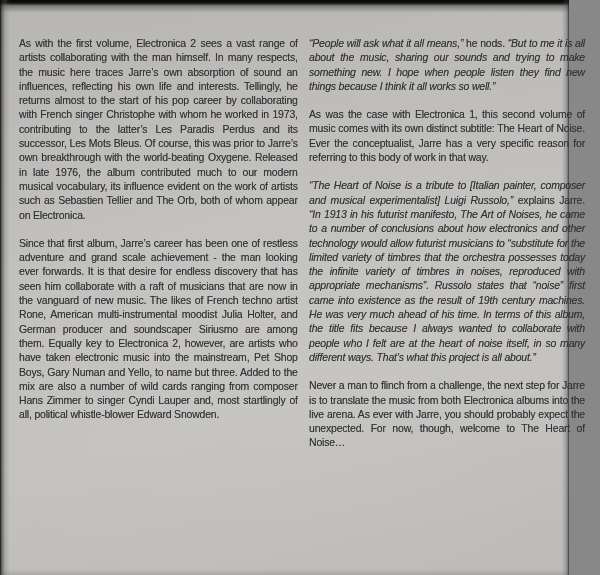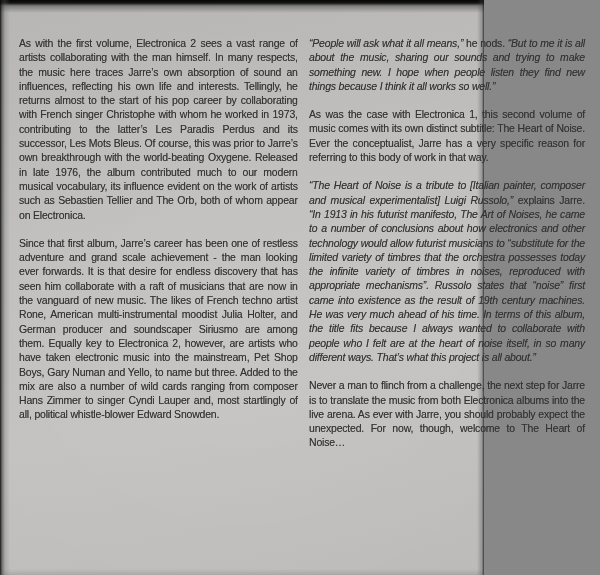--- a/index.html
+++ b/index.html
@@ -7,21 +7,21 @@
     --ink: #343434;
   }
   * { margin: 0; padding: 0; box-sizing: border-box; }
   html, body { width: 600px; height: 575px; overflow: hidden; }
   body {
     font-family: "Liberation Sans", "DejaVu Sans", sans-serif;
     background: #888;
   }
   .booklet-page {
     position: relative;
-    width: 484px;
+    width: 569px;
     height: 575px;
     background:
       radial-gradient(120% 90% at 50% 55%, rgba(255,255,255,0.07) 0%, rgba(255,255,255,0) 60%),
       linear-gradient(168deg, #b7b6b4 0%, #c0bfbd 38%, #c3c2c0 68%, #bcbbb9 100%);
     background-color: var(--paper);
   }
   
   .edge-top {
     position: absolute; top: 0; left: 0; right: 0; height: 13px;
     background: linear-gradient(180deg, #060606 0px, #151514 3px, rgba(70,70,68,0.5) 6px, rgba(150,150,148,0) 13px);

